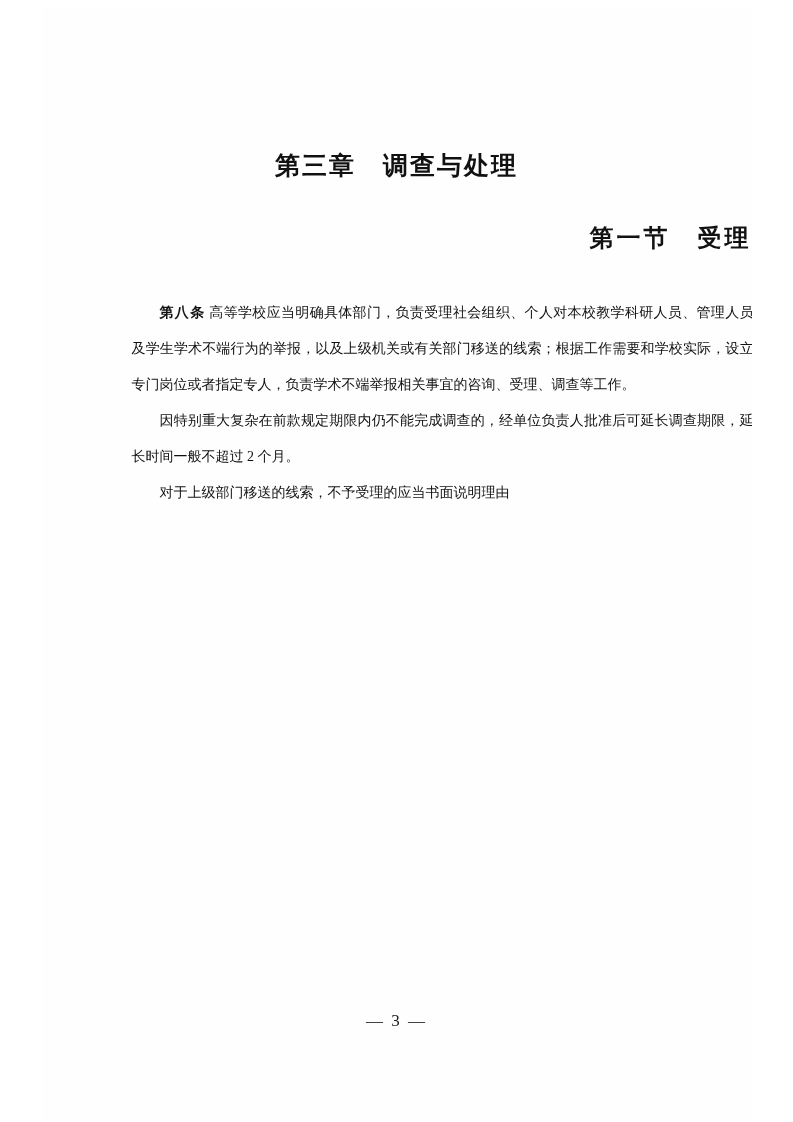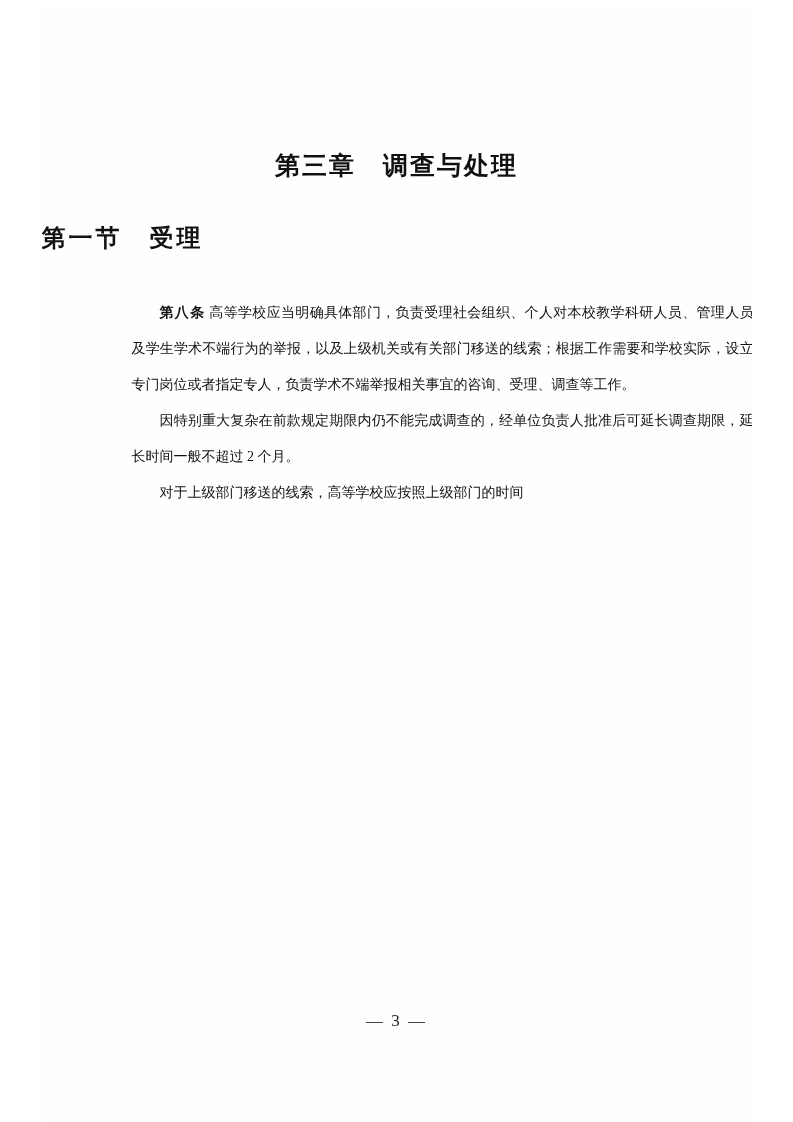--- a/index.html
+++ b/index.html
@@ -15,21 +15,21 @@
   .chapter-title {
     position:absolute; top:141px; left:0; right:0;
     text-align:center;
     font-family:"Liberation Sans", sans-serif;
     font-weight:bold;
     font-size:25px;
     letter-spacing:2px;
   }
   .section-title {
     position:absolute; top:214px; left:0; right:0;
-    text-align:left;
+    text-align:right;
     font-family:"Liberation Serif", serif;
     font-weight:bold;
     font-size:24px;
     letter-spacing:3px;
   }
   .body-text {
     position:absolute; top:287px; left:90px;
     width:622px;
     font-family:"Liberation Serif", serif;
     font-size:14px;
@@ -59,19 +59,19 @@
 
   <div class="body-text">
 
     <p class="para"><b class="lead">第八条</b><span> 高等学校应当明确具体部门，负责受理社会组织、个人对本校教学科研人员、管理人员及学生学术不端行为的举报，以及上级机关或有关部门移送的线索；根据工作需要和学校实际，设立专门岗位或者指定专人，负责学术不端举报相关事宜的咨询、受理、调查等工作。</span></p>
 
 
 
 
     <p class="para"><b class="lead"></b><span>因特别重大复杂在前款规定期限内仍不能完成调查的，经单位负责人批准后可延长调查期限，延长时间一般不超过 2 个月。</span></p>
 
-    <p class="para"><b class="lead"></b><span>对于上级部门移送的线索，高等学校应按照上级部门的时间</span></p>
+    <p class="para"><b class="lead"></b><span>对于上级部门移送的线索，不予受理的应当书面说明理由</span></p>
 
   </div>
 
   <div class="page-number">— 3 —</div>
 
 </div>
 
 </body></html>

